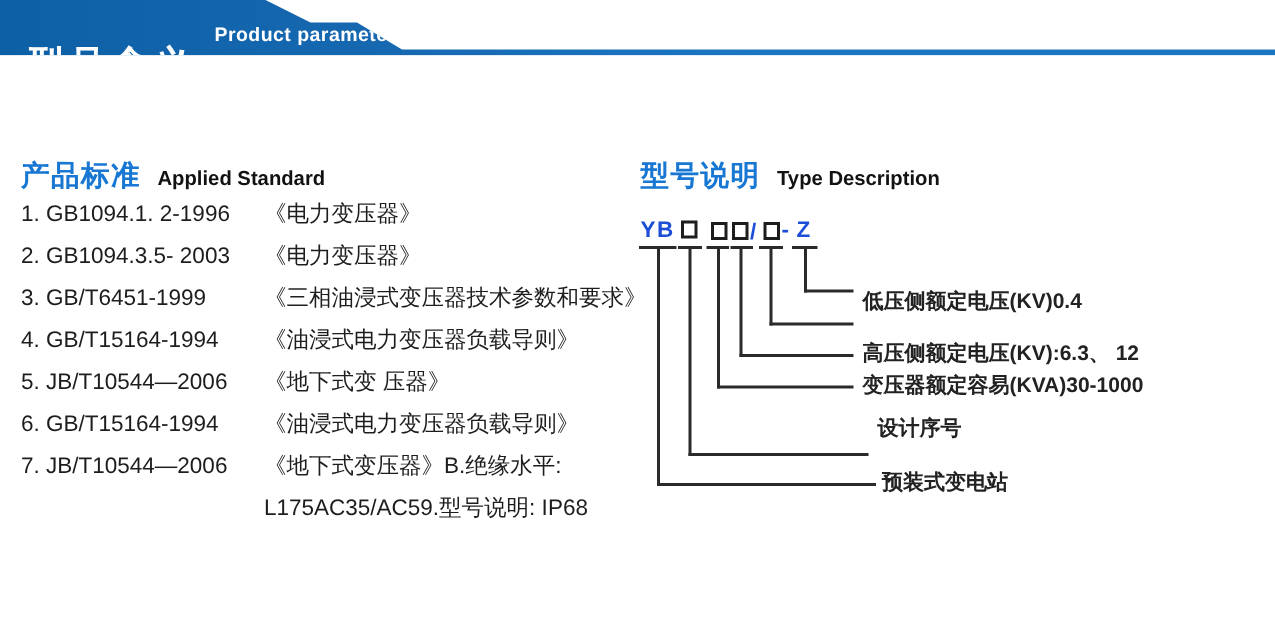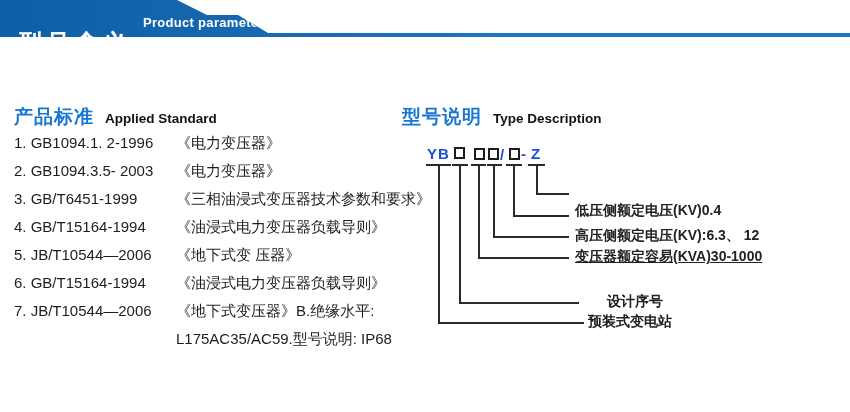--- a/index.html
+++ b/index.html
@@ -18,21 +18,21 @@
     font-weight:bold; letter-spacing:3px; line-height:33px;margin-top:25px;
   }
   .banner-title-en {
     position:absolute; left:143px; top:15px; color:#ffffff; font-size:13px;
     font-weight:600; letter-spacing:.3px;
   }
 
   
   .section-head { position:absolute; top:84px; display:flex; align-items:baseline; gap:11px;margin-top:20px; }
   .section-head.left  { left:14px; }
-  .section-head.right { left:402px;text-align:center; }
+  .section-head.right { left:427px;text-align:center; }
   .head-cn { color:#1777d3; font-size:19px; font-weight:bold; letter-spacing:1px; }
   .head-en { color:#121212; font-size:13.5px; font-weight:600; }
 
   
   .std-list { position:absolute; left:14px; top:129px; width:412px; }
   .std-row { display:flex; height:28px; line-height:28px; font-size:15px; color:#1d1d1d; }
   .std-code { width:162px; flex:0 0 162px; white-space:nowrap; }
   .std-title { white-space:nowrap; }
   .std-cont { margin-left:162px; height:28px; line-height:28px; font-size:15px; color:#1d1d1d; }
 
@@ -120,18 +120,18 @@
   <div class="vs" style="left:34px;  top:26px; height:138px;"></div>
   <div class="vs" style="left:13px;  top:26px; height:158px;"></div>
 
   <div class="hl" style="left:111px; top:53px;  width:33px;"></div>
   <div class="hl" style="left:88px;  top:75px;  width:56px;"></div>
   <div class="hl" style="left:68px;  top:96px;  width:76px;"></div>
   <div class="hl" style="left:53px;  top:117px; width:91px;"></div>
   <div class="hl" style="left:34px;  top:162px; width:120px;"></div>
   <div class="hl" style="left:13px;  top:182px; width:146px;"></div>
 
-  <div class="dg-label" style="left:150px; top:62px;">低压侧额定电压(KV)0.4</div>
+  <div class="dg-label" style="left:150px; top:52px;">低压侧额定电压(KV)0.4</div>
   <div class="dg-label" style="left:150px; top:87px;">高压侧额定电压(KV):6.3、 12</div>
-  <div class="dg-label" style="left:150px; top:108px;text-decoration:underline;">变压器额定容易(KVA)30-1000</div>
-  <div class="dg-label" style="left:160px; top:153px;margin-left:22px;">设计序号</div>
+  <div class="dg-label" style="left:150px; top:108px;">变压器额定容易(KVA)30-1000</div>
+  <div class="dg-label" style="left:160px; top:137px;">设计序号</div>
   <div class="dg-label" style="left:163px; top:173px;">预装式变电站</div>
 </div>
 
 </body></html>

